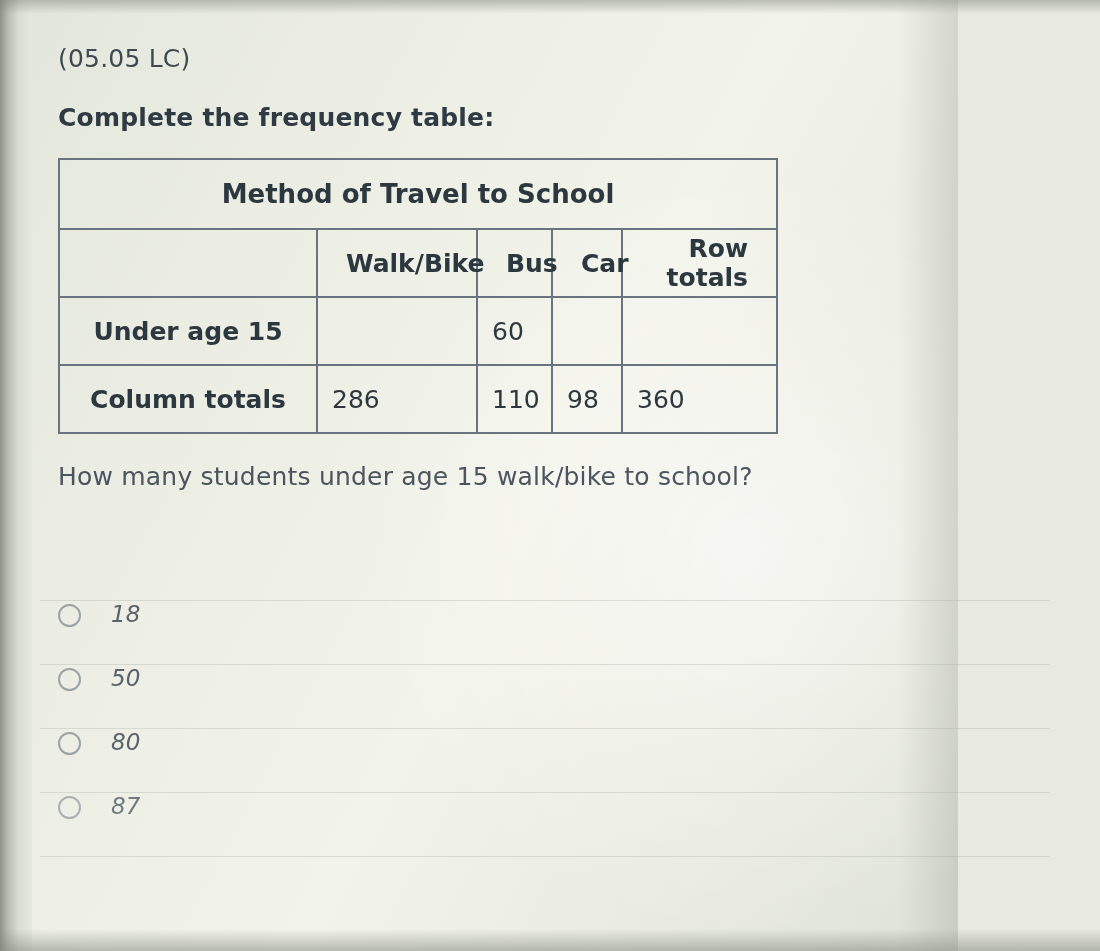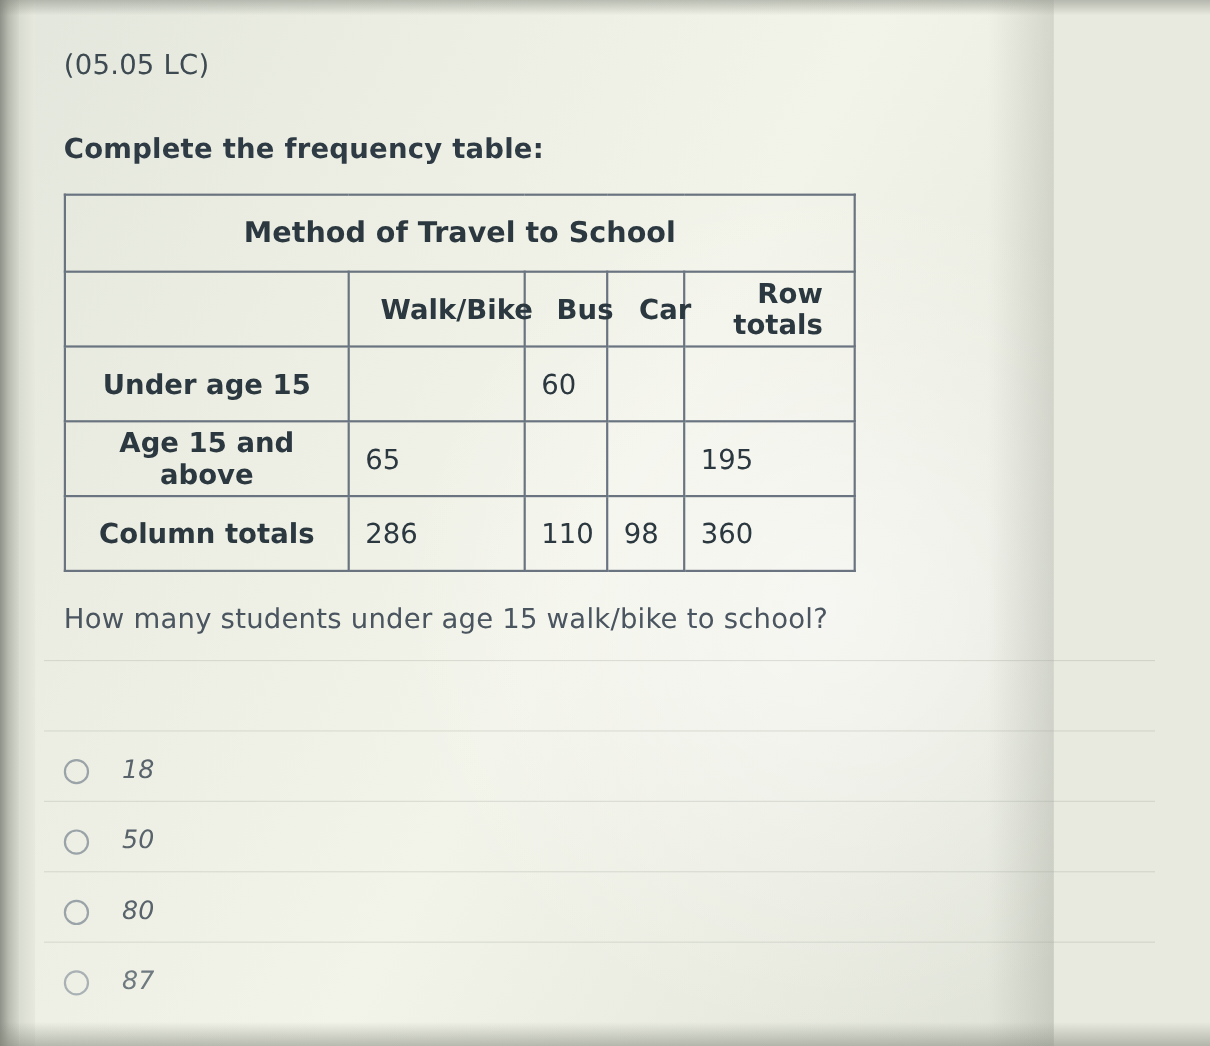--- a/index.html
+++ b/index.html
@@ -65,21 +65,21 @@
     top: 44px;
     width: 960px;
   }
 
   .code-line {
     font-size: 25px;
     color: #3e4a52;
     letter-spacing: 0.2px;
   }
   .prompt-line {
-    margin-top: 48px;
+    margin-top: 30px;
     font-size: 25px;
     color: #2f3b44;
     font-weight: 600;
     letter-spacing: 0.2px;
   }
 
   table.freq {
     margin-top: 26px;
     border-collapse: collapse;
     width: 718px;
@@ -193,27 +193,20 @@
           <td class="hdr">Row totals</td>
         </tr>
         <tr>
           <td class="rowlabel">Under age 15</td>
           <td class="val"></td>
           <td class="val">60</td>
           <td class="val"></td>
           <td class="val"></td>
         </tr>
         <tr>
-          <td class="rowlabel">Age 15 and above</td>
-          <td class="val">65</td>
-          <td class="val"></td>
-          <td class="val"></td>
-          <td class="val">195</td>
-        </tr>
-        <tr>
           <td class="rowlabel">Column totals</td>
           <td class="val">286</td>
           <td class="val">110</td>
           <td class="val">98</td>
           <td class="val">360</td>
         </tr>
       </tbody>
     </table>
 
     <div class="question">How many students under age 15 walk/bike to school?</div>

